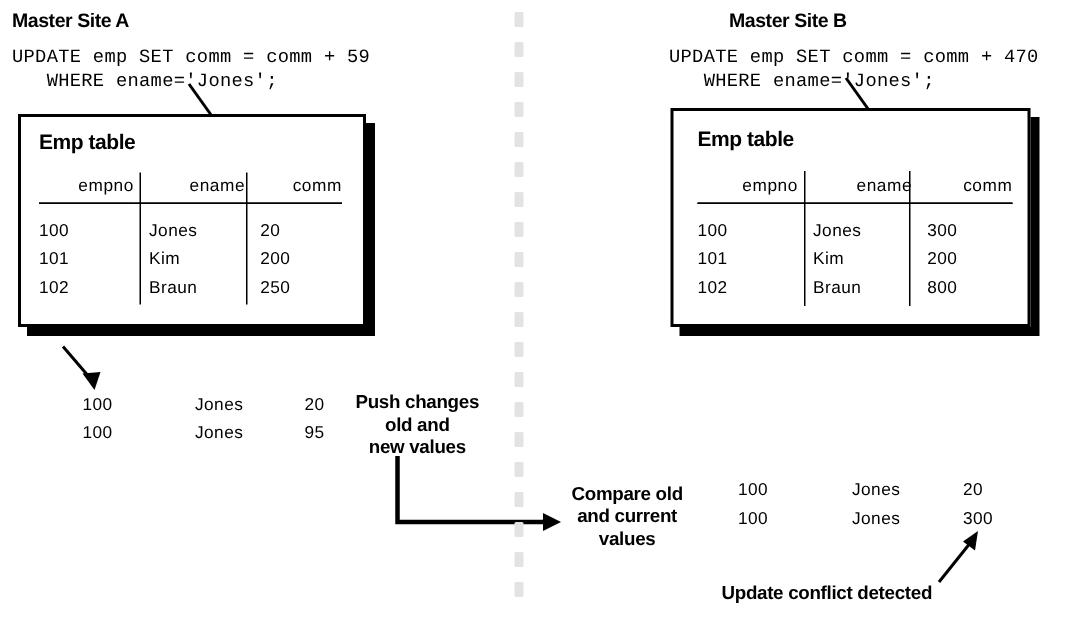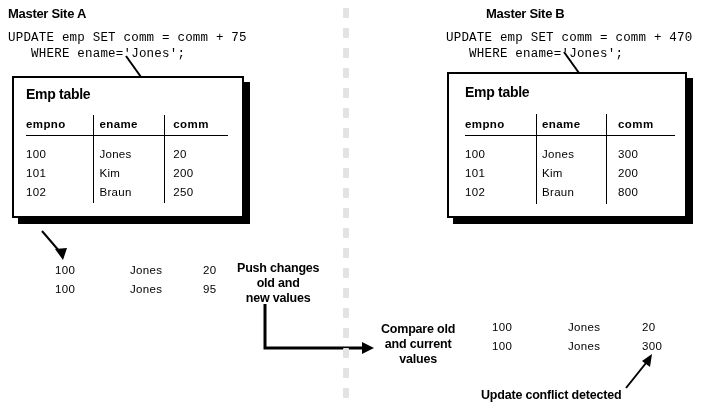--- a/index.html
+++ b/index.html
@@ -51,22 +51,22 @@
     letter-spacing: -0.3px;
     white-space: nowrap;
   }
   .emp-table {
     position: absolute;
     border-collapse: collapse;
     font-family: "Liberation Sans", sans-serif;
     font-size: 11.5px;
   }
   .emp-table th {
-    font-weight: bold;
-    text-align: left;
+    font-weight: normal;
+    text-align: right;
     padding: 0 0 5px 0;
     white-space: nowrap;
     letter-spacing: 0.4px;
   }
   .emp-table td {
     text-align: left;
     padding: 0;
     height: 19px;
     vertical-align: middle;
     white-space: nowrap;
@@ -125,21 +125,21 @@
 
   svg { overflow: visible; }
 </style>
 </head>
 <body>
 
 <div id="canvas">
 
   <div class="site-title abs" style="left:8px; top:6px;">Master Site A</div>
 
-  <div class="sql abs" style="left:8px; top:30px;">UPDATE emp SET comm = comm + 75
+  <div class="sql abs" style="left:8px; top:30px;">UPDATE emp SET comm = comm + 59
    WHERE ename='Jones';</div>
 
   <svg class="abs" style="left:120px; top:52px;" width="46" height="48">
     <line x1="6" y1="4" x2="26" y2="32" stroke="#000" stroke-width="2"></line>
     <polygon points="28,40 20,28 33,27" fill="#000"></polygon>
   </svg>
 
   <div class="card abs" style="left:12px; top:76px; width:232px; height:142px;"></div>
   <div class="card-title" style="left:26px; top:86px;">Emp table</div>
 

